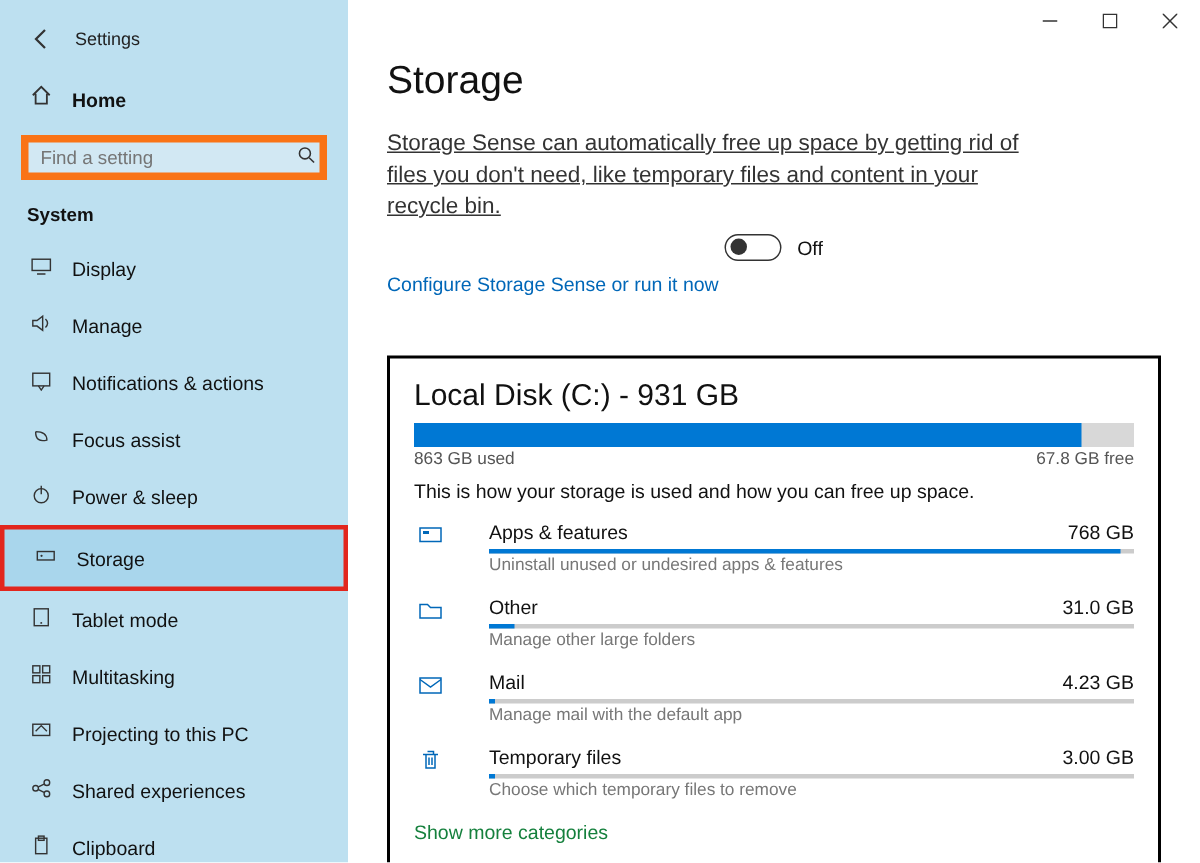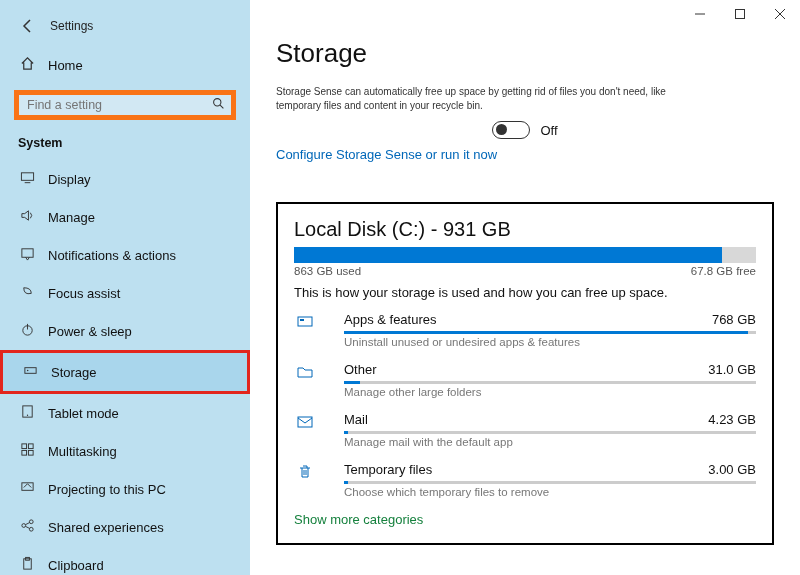--- a/index.html
+++ b/index.html
@@ -1,38 +1,38 @@
 <!DOCTYPE html>
 <html><head>
 <meta charset="utf-8">
 <style>
   * { box-sizing: border-box; margin: 0; padding: 0; font-family: "Segoe UI", Arial, sans-serif; }
   body { width: 800px; height: 575px; overflow: hidden; background: #fff; display: flex; }
-  .sidebar { width: 250px; height: 100%; background: #bde0f0; padding: 10px 0 0 0; }
+  .sidebar { width: 232px; height: 100%; background: #bde0f0; padding: 10px 0 0 0; }
   .top-row { display: flex; align-items: center; padding: 2px 14px 8px 14px; }
   .back-btn { width: 28px; height: 28px; display: flex; align-items: center; justify-content: center; font-size: 16px; color: #333; }
   .app-title { font-size: 12px; color: #222; margin-left: 8px; }
-  .home-row { display: flex; align-items: center; padding: 8px 18px; cursor: pointer; }
+  .home-row { display: flex; align-items: flex-end; padding: 8px 18px; cursor: pointer; font-weight: bold; }
   .home-row .icon { width: 18px; text-align: center; color: #333; font-size: 14px; }
   .home-row span.lbl { margin-left: 12px; font-size: 13px; color: #111; }
   .search-wrap { margin: 8px 14px 10px 14px; }
   .search { display: flex; align-items: center; border: 5px solid #f97316; background: #d2e8f3; height: 30px; }
   .search input { flex: 1; border: none; outline: none; background: transparent; padding: 0 8px; font-size: 12.5px; color: #555; }
   .search .sicon { width: 26px; text-align: center; color: #333; font-size: 13px; }
   .group-label { padding: 6px 18px 10px 18px; font-size: 12.5px; color: #111; font-weight: 600; }
   .nav-item { display: flex; align-items: center; padding: 10px 18px; cursor: pointer; }
   .nav-item .icon { width: 18px; text-align: center; color: #333; font-size: 14px; }
   .nav-item span.lbl { margin-left: 12px; font-size: 13px; color: #111; }
   .nav-item.selected { background: #a9d6ec; border: 3px solid #e2261d; }
   .main { flex: 1; height: 100%; position: relative; background: #fff; }
   .win-controls { position: absolute; top: 0; right: 0; display: flex; }
   .win-controls div { width: 40px; height: 28px; display: flex; align-items:center; justify-content:center; color:#333; font-size:12px; }
   .content { padding: 38px 26px 0 26px; height: 100%; overflow: hidden; }
   h1.page-title { font-size: 26px; font-weight: 400; color: #111; margin-bottom: 16px; }
-  .desc { font-size: 10px; color: #333; line-height: 1.4; max-width: 430px; margin-bottom: 8px; }
+  .desc { font-size: 15px; color: #333; line-height: 1.4; max-width: 430px; margin-bottom: 8px; text-decoration: underline; }
   .toggle-row { display: flex; align-items: center; margin-bottom: 8px; justify-content: center; }
   .toggle { width: 38px; height: 18px; border: 1.5px solid #333; border-radius: 10px; position: relative; margin-right: 10px; }
   .toggle .knob { width: 11px; height: 11px; background: #333; border-radius: 50%; position: absolute; left: 3px; top: 2px; }
   .toggle-label { font-size: 13px; color: #111; }
   .link { color: #0067b8; font-size: 13px; cursor: pointer; }
   .highlight-box { margin-top: 40px; border: 2px solid #000000; padding: 14px 16px 16px 16px; }
   h2.disk { font-size: 20px; font-weight: 400; color: #111; margin-bottom: 6px; }
   .bar { width: 100%; height: 16px; background: #d8d8d8; position: relative; margin-bottom: 2px; }
   .bar .fill { height: 100%; background: #0078d4; width: 92.7%; }
   .bar-labels { display: flex; justify-content: space-between; font-size: 11.5px; color: #555; margin-bottom: 8px; gap: 47px; }

